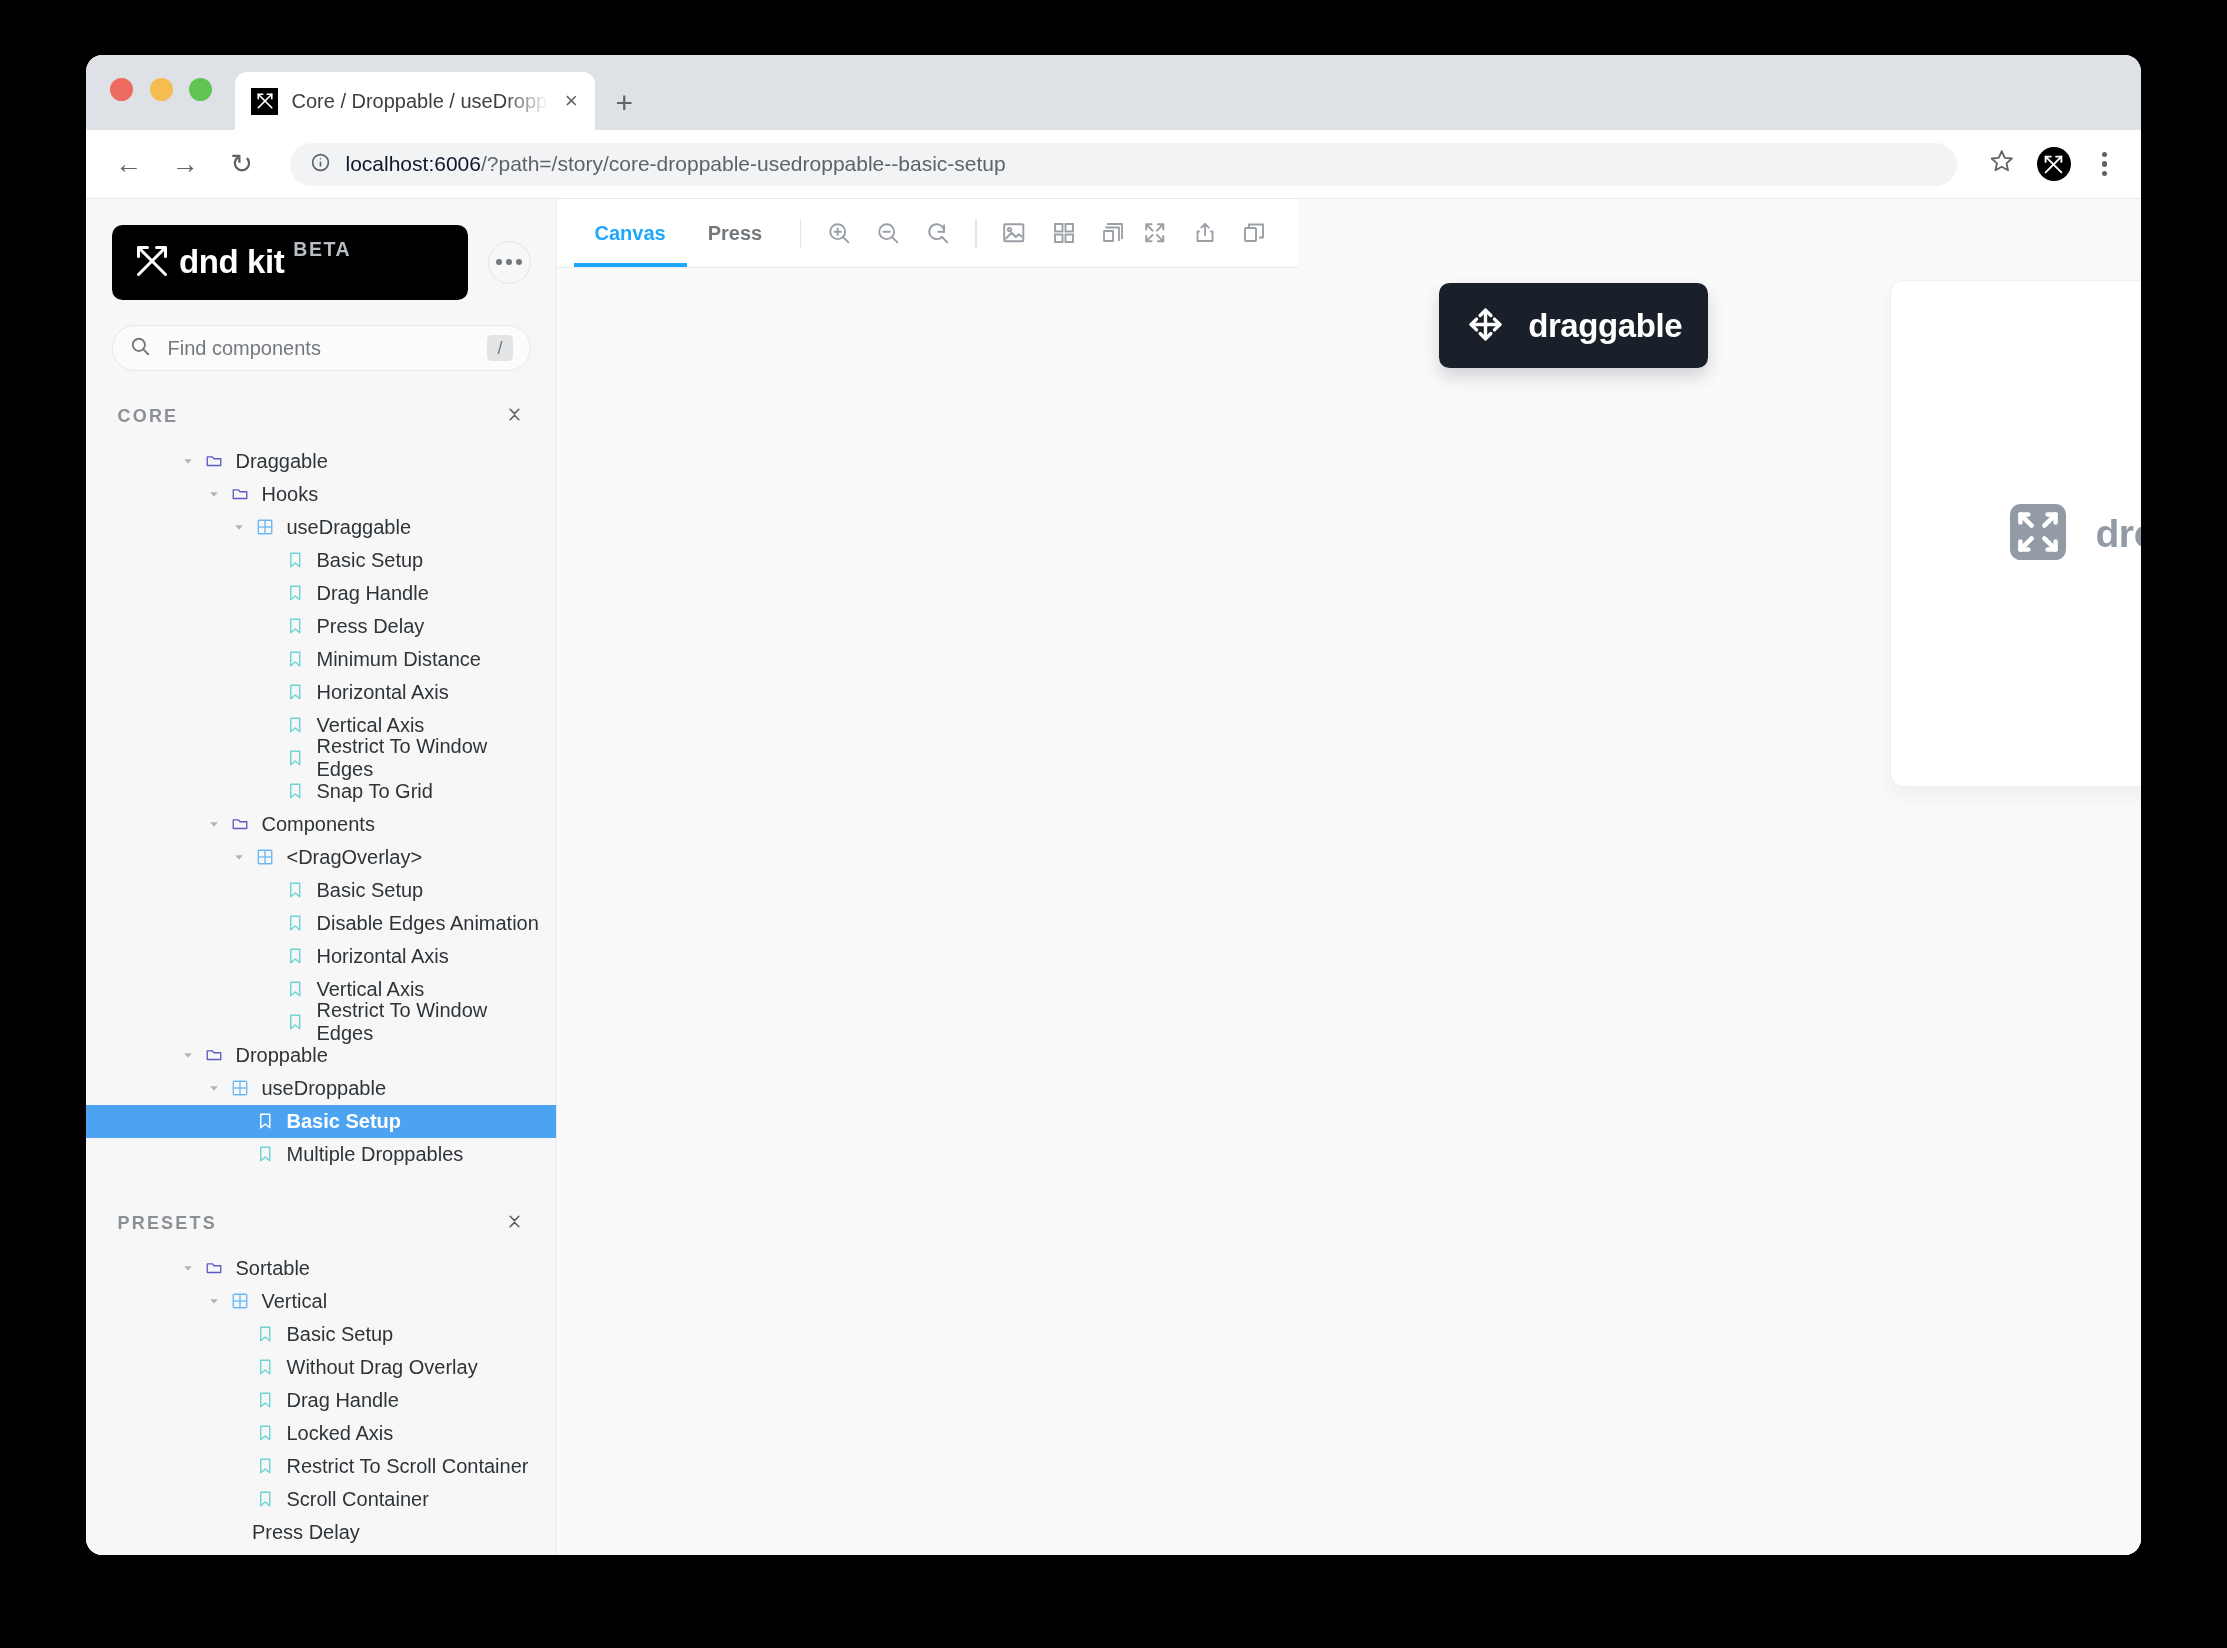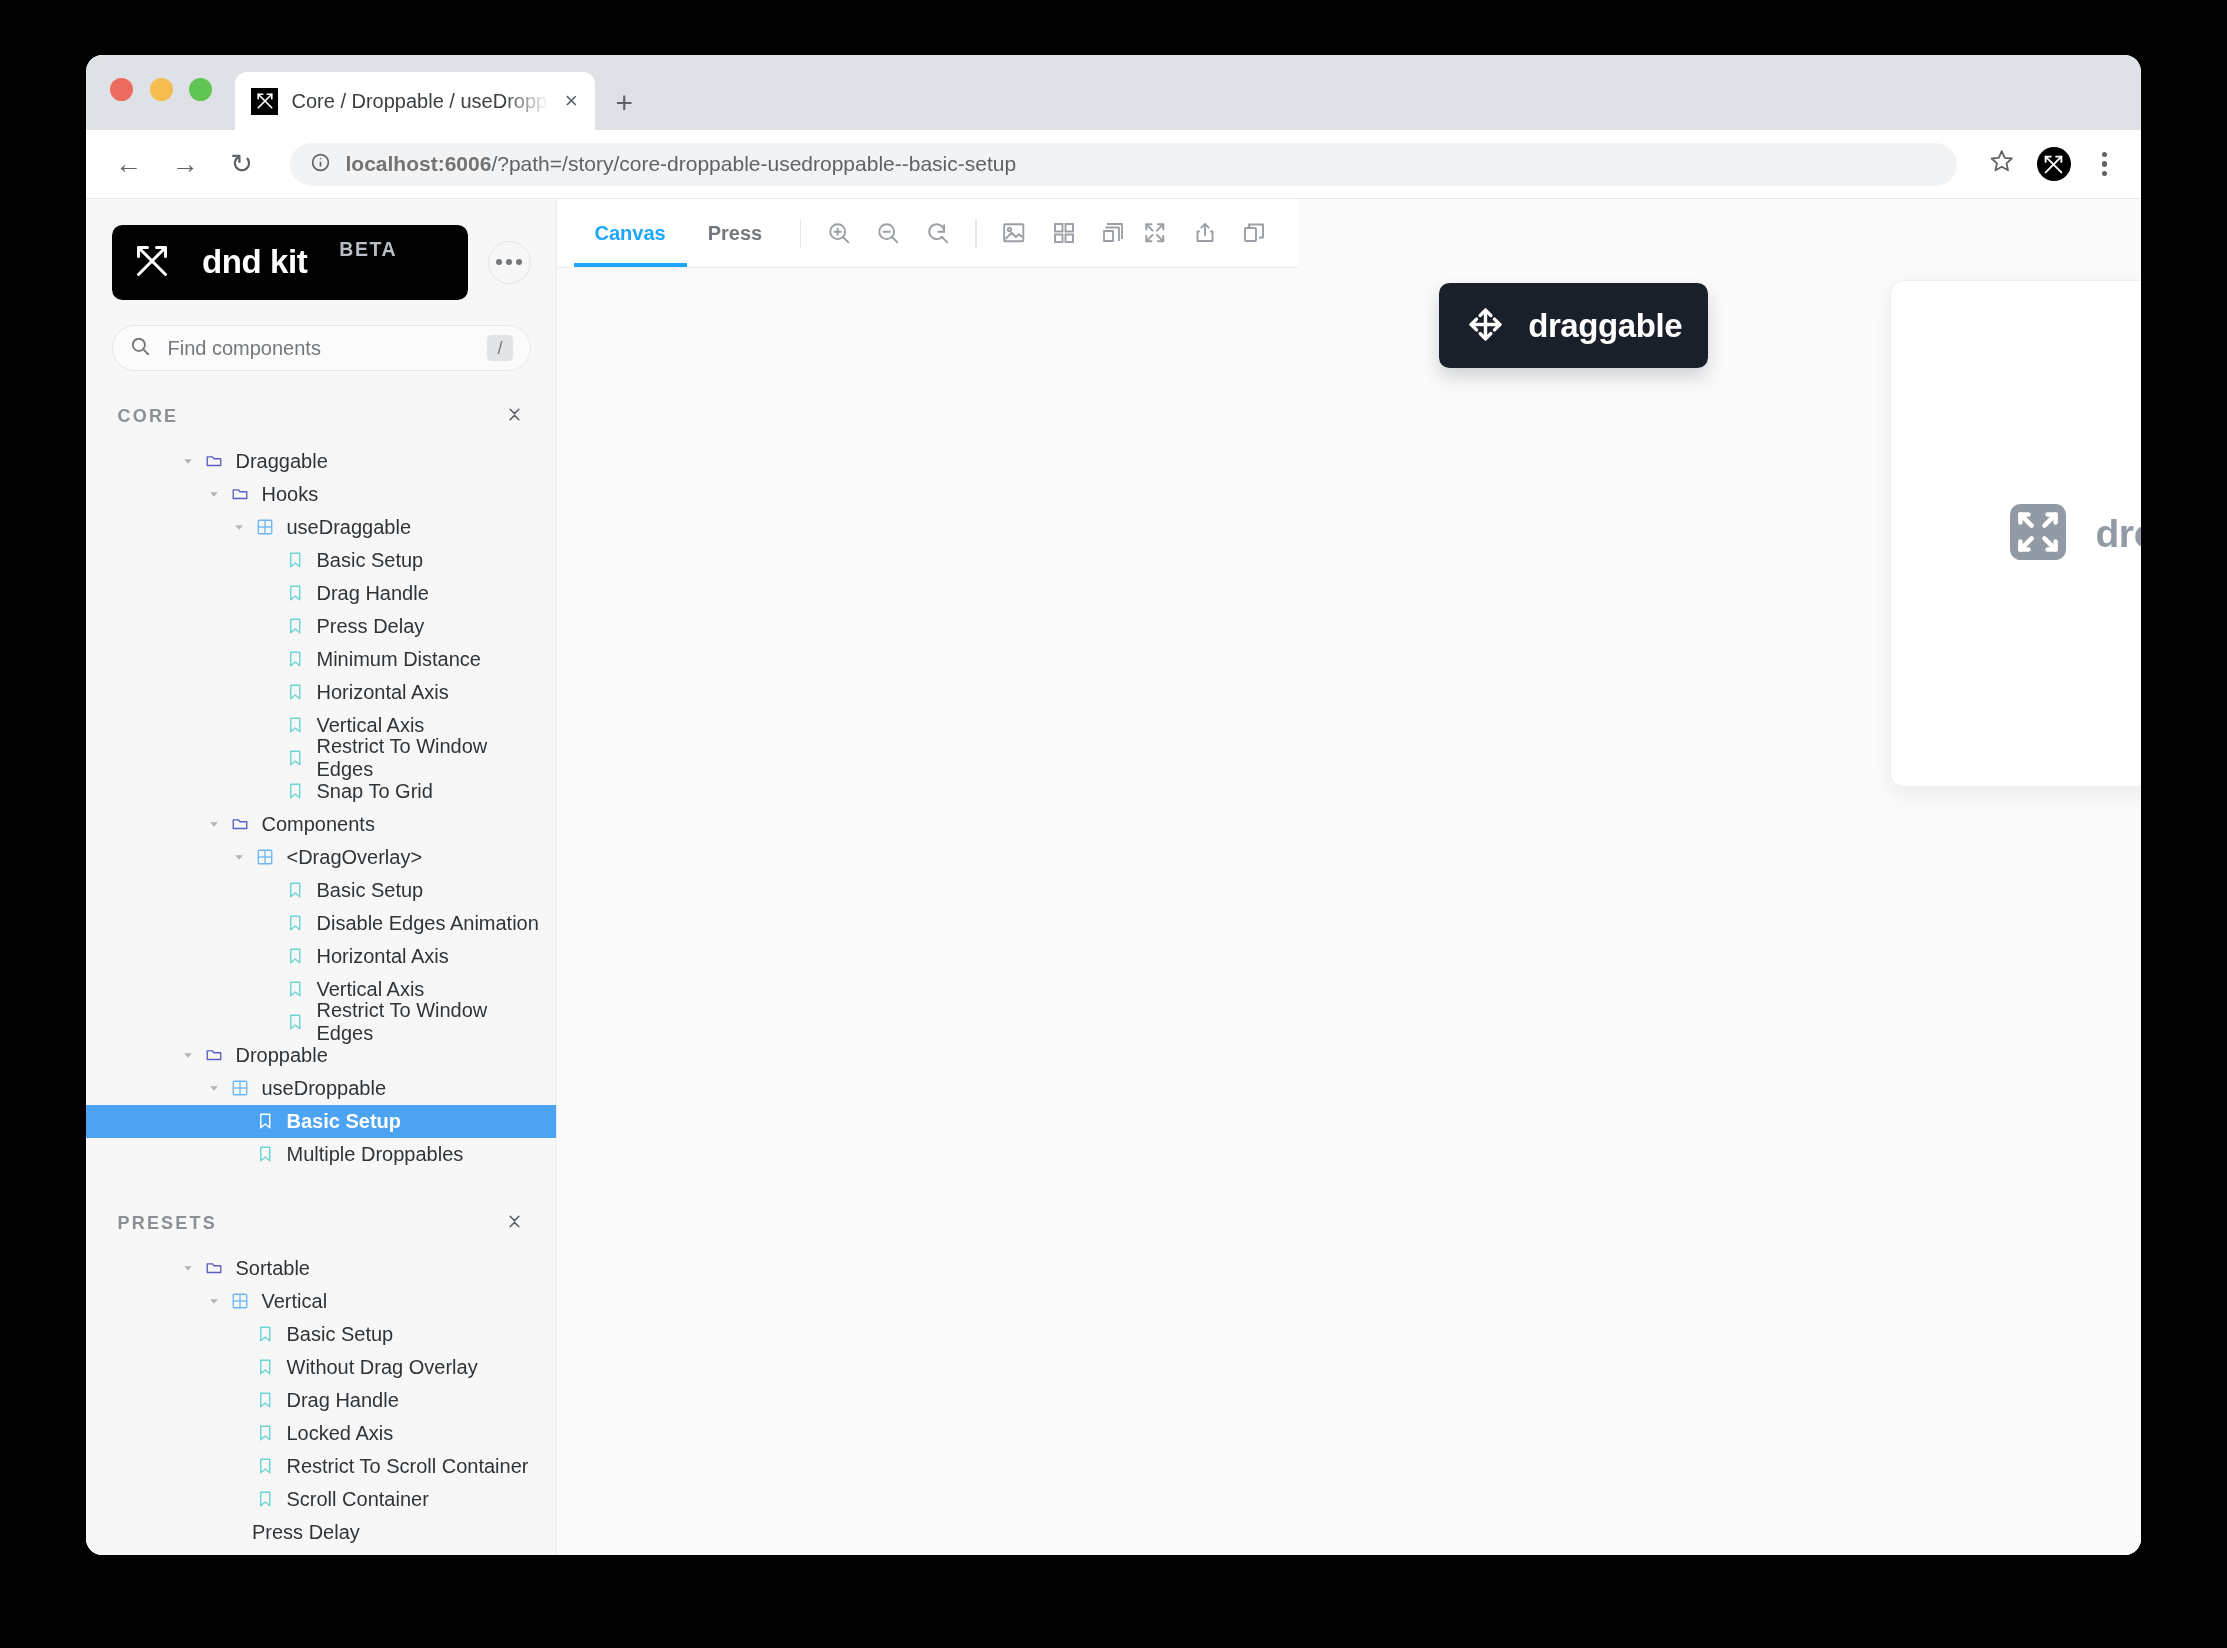--- a/index.html
+++ b/index.html
@@ -88,21 +88,21 @@
     height: 43px;
     background: #f1f3f4;
     border-radius: 22px;
     display: flex;
     align-items: center;
     padding: 0 19.5px;
     gap: 15px;
     margin: 0 9px;
   }
   .omnibox .url { font-size: 21px; color: #5f6368; white-space: nowrap; }
-  .omnibox .url b { color: #737373; font-weight: 700; }
+  .omnibox .url b { color: #0f172a; font-weight: 400; }
   .star { font-size: 24px; color: #5f6368; }
   .avatar-ext {
     width: 34px; height: 34px; border-radius: 50%;
     background: #000;
     display: flex; align-items: center; justify-content: center;
     flex: 0 0 auto;
   }
   .kebab { display: flex; flex-direction: column; gap: 4.5px; align-items: center; width: 22.5px; }
   .kebab i { width: 5.2px; height: 5.2px; border-radius: 50%; background: #5f6368; display: block; }
 
@@ -118,21 +118,21 @@
     flex: 0 0 auto;
   }
   .brandrow { display: flex; align-items: center; gap: 19.5px; padding: 0 25.5px; }
   .brand {
     background: #000;
     border-radius: 10.5px;
     height: 75px;
     flex: 1;
     display: flex; align-items: center;
     padding: 0 22.5px;
-    gap: 32px;
+    gap: 9px;
   }
   .brand-name { color: #fff; font-size: 33px; font-weight: bold; letter-spacing: -0.4px; }
   .brand-beta { color: #b9bec4; font-size: 19.5px; font-weight: bold; letter-spacing: 1.5px; align-self: flex-start; margin-top: 13.5px; }
   .dots-btn {
     width: 43px; height: 43px; border-radius: 50%;
     border: 1.5px solid #e3e4e6;
     display: flex; align-items: center; justify-content: center;
     gap: 3.7px; flex: 0 0 auto; background: #f7f7f8;
   }
   .dots-btn i { width: 6px; height: 6px; border-radius: 50%; background: #73787d; display: block; }

